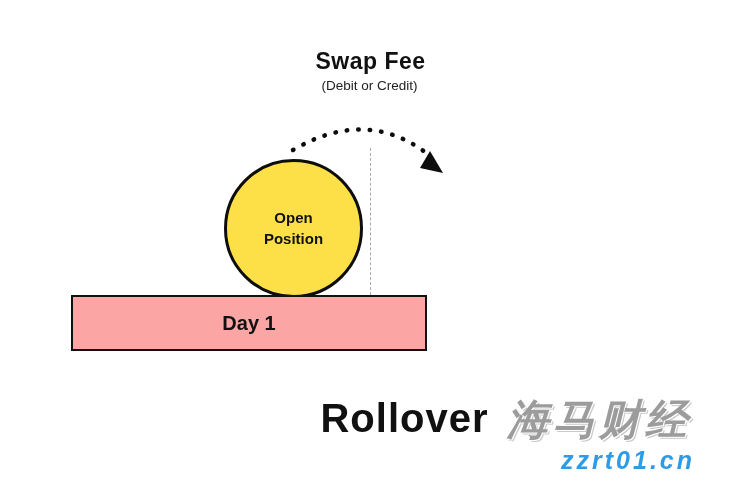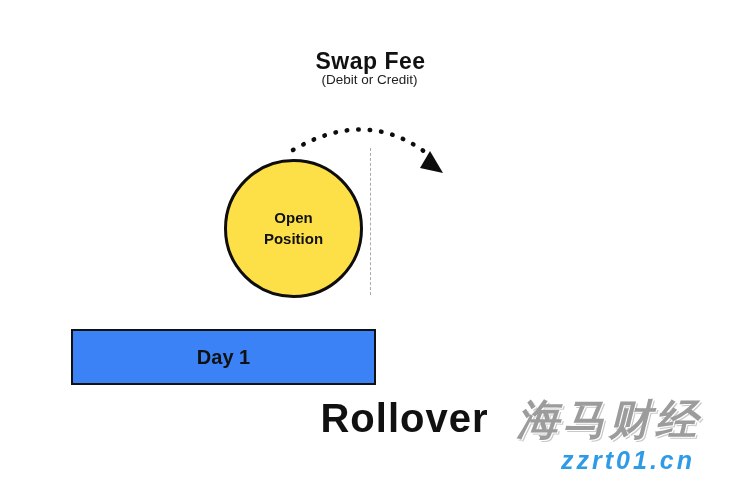--- a/index.html
+++ b/index.html
@@ -18,21 +18,21 @@
   .abs { position: absolute; }
 
   .title {
     left: 0; top: 48px; width: 741px;
     text-align: center;
     font-size: 23px;
     font-weight: bold;
     letter-spacing: 0.5px;
   }
   .subtitle {
-    left: 0; top: 72px; width: 739px;
+    left: 0; top: 78px; width: 739px;
     text-align: center;
     font-size: 13.5px;
     color: #222;
   }
 
   .arrow-layer {
     left: 0; top: 0; width: 741px; height: 486px;
     pointer-events: none;
   }
 
@@ -68,41 +68,40 @@
     height: 56px;
     box-sizing: border-box;
     border: 2px solid #111;
     display: flex;
     align-items: center;
     justify-content: center;
     font-size: 20px;
     font-weight: bold;
   }
   .bar.day1 {
-    width: 305px;
-    background: #3b82f6;
-    margin-top: 34px;
+    width: 356px;
+    background: #fca5a5;
   }
   .bar.day2 {
     width: 297px;
     background: #ded7e9;
     margin-left: -2px;
   }
 
   .caption {
     left: 0; top: 396px; width: 741px;
     text-align: center;
     font-size: 40px;
     font-weight: bold;
     letter-spacing: 1px;
     margin-left: 34px;
   }
 
   .wm-cn {
-    right: 40px; top: 392px;
+    right: 50px; top: 392px;
     font-size: 42px;
     font-weight: bold;
     font-style: italic;
     color: #9c9c9c;
     letter-spacing: 4px;
     text-shadow: 1px 1px 0 #ffffff, 2px 2px 0 #c9c9c9;
   }
   .wm-url {
     right: 46px; top: 446px;
     font-size: 25px;

